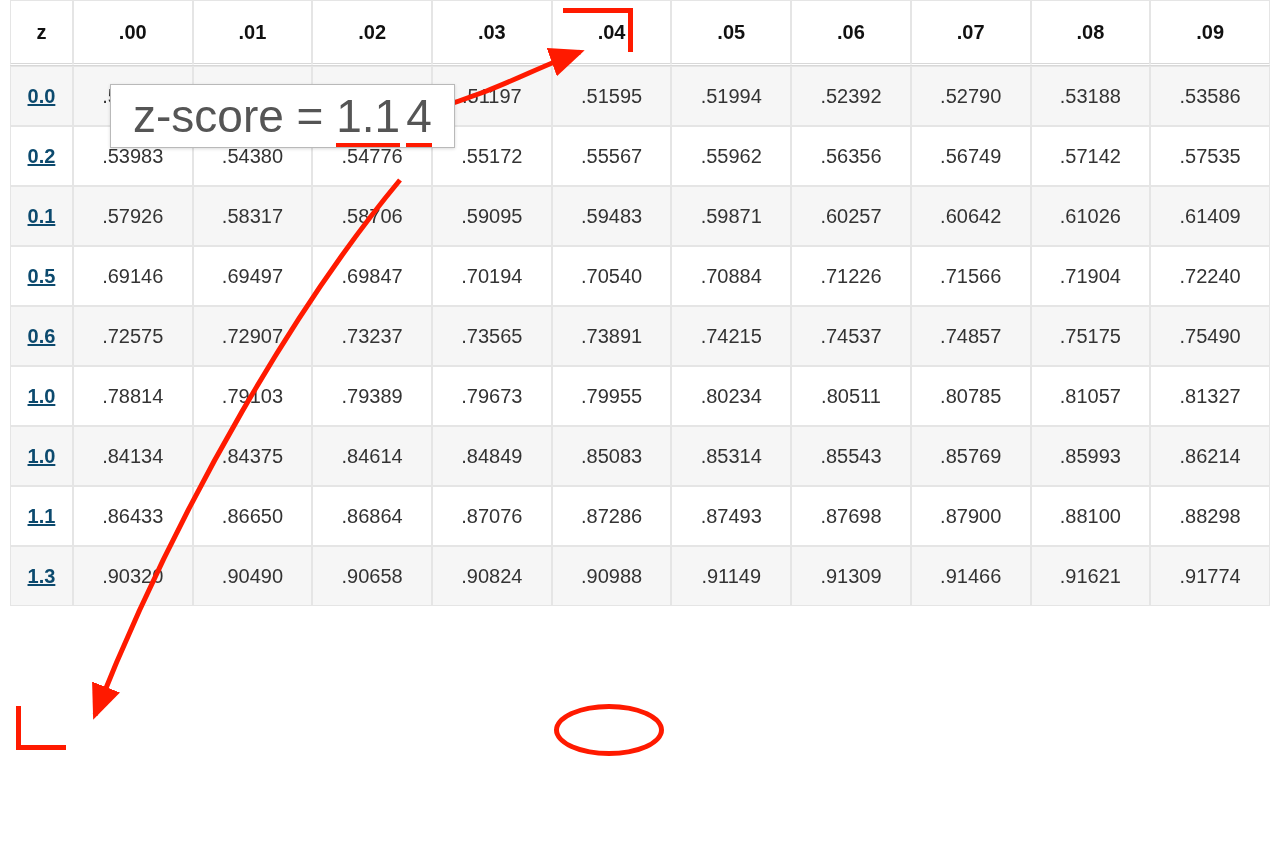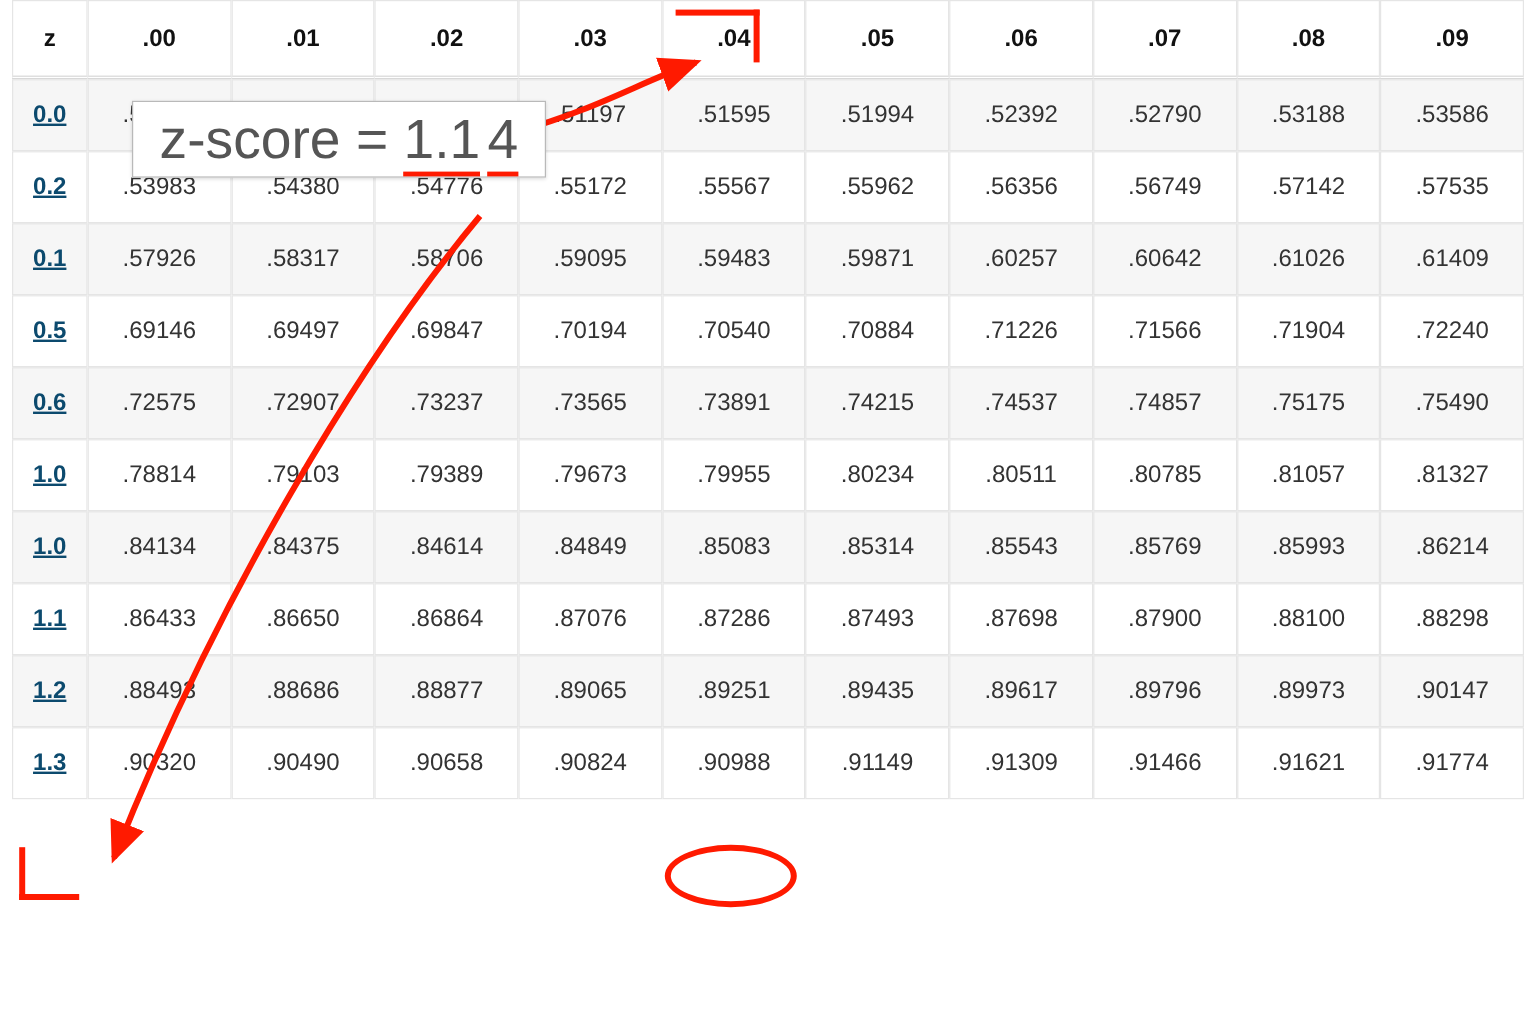--- a/index.html
+++ b/index.html
@@ -231,33 +231,20 @@
           <td>.86864</td>
           <td>.87076</td>
           <td>.87286</td>
           <td>.87493</td>
           <td>.87698</td>
           <td>.87900</td>
           <td>.88100</td>
           <td>.88298</td>
         </tr>
         <tr>
-          <th class="rowhead">1.2</th>
-          <td>.88493</td>
-          <td>.88686</td>
-          <td>.88877</td>
-          <td>.89065</td>
-          <td>.89251</td>
-          <td>.89435</td>
-          <td>.89617</td>
-          <td>.89796</td>
-          <td>.89973</td>
-          <td>.90147</td>
-        </tr>
-        <tr>
           <th class="rowhead">1.3</th>
           <td>.90320</td>
           <td>.90490</td>
           <td>.90658</td>
           <td>.90824</td>
           <td>.90988</td>
           <td>.91149</td>
           <td>.91309</td>
           <td>.91466</td>
           <td>.91621</td>

